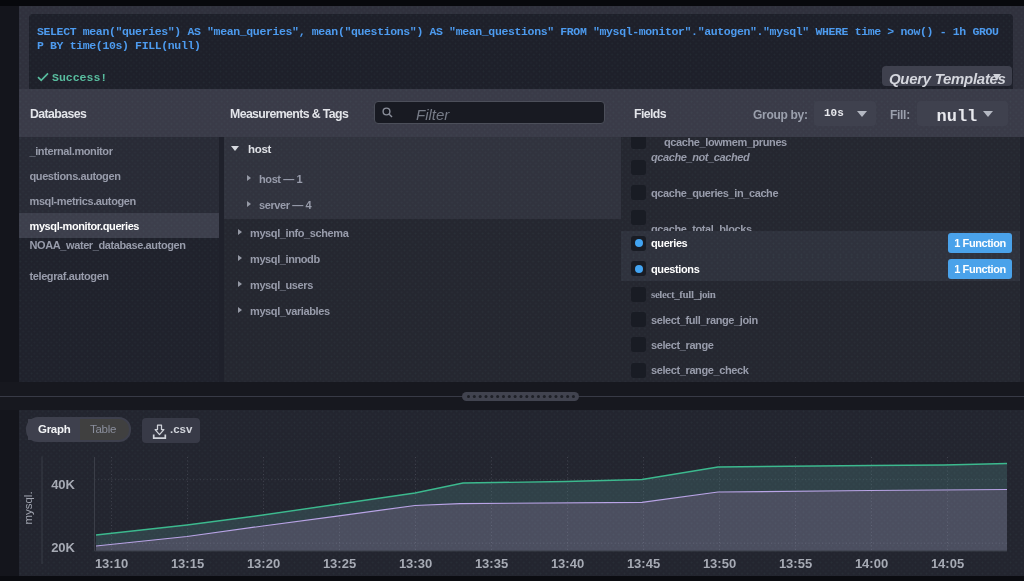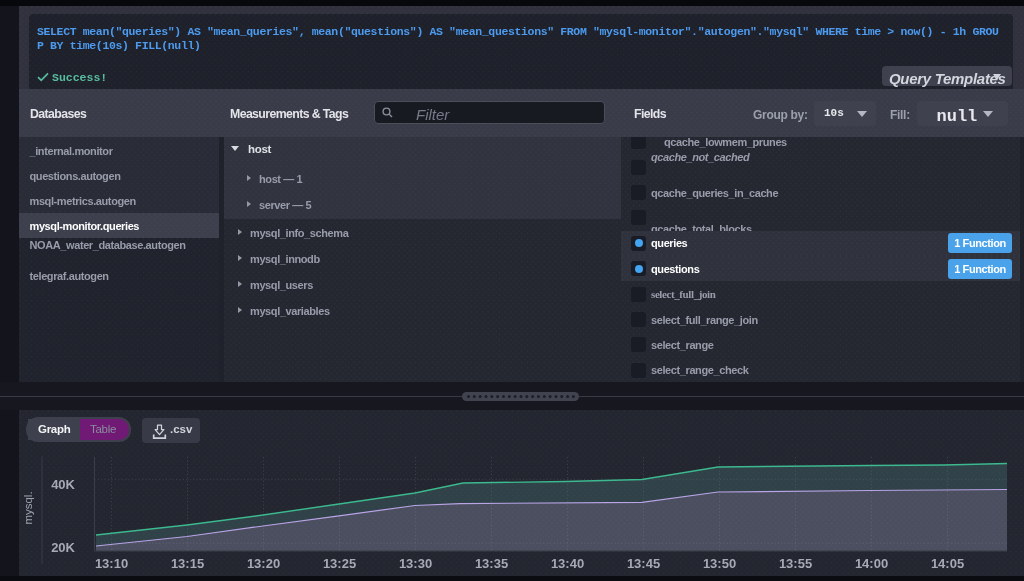--- a/index.html
+++ b/index.html
@@ -75,21 +75,21 @@
   <div class="abs row-label" style="left:10.5px;top:131.5px;">telegraf.autogen</div>
 
   <div class="abs dots" style="left:205px;top:0;width:796px;height:245px;background-color:#252730;"></div>
 
   <div class="abs dots" style="left:205px;top:0;width:397px;height:82px;background-color:#31333e;"></div>
   <div class="abs caret-d" style="left:212px;top:9px;"></div>
   <div class="abs" style="left:229px;top:5px;font-size:11.5px;line-height:14px;font-weight:bold;letter-spacing:-0.3px;color:#dfe1e6;">host</div>
   <div class="abs caret-r" style="left:227.5px;top:38.1px;"></div>
   <div class="abs row-label" style="left:240px;top:35px;">host — 1</div>
   <div class="abs caret-r" style="left:227.5px;top:64.2px;"></div>
-  <div class="abs row-label" style="left:240px;top:61px;">server — 5</div>
+  <div class="abs row-label" style="left:240px;top:61px;">server — 4</div>
   <div class="abs caret-r" style="left:218.5px;top:91.7px;"></div>
   <div class="abs row-label" style="left:231px;top:88.5px;">mysql_info_schema</div>
   <div class="abs caret-r" style="left:218.5px;top:117.7px;"></div>
   <div class="abs row-label" style="left:231px;top:114.5px;">mysql_innodb</div>
   <div class="abs caret-r" style="left:218.5px;top:143.7px;"></div>
   <div class="abs row-label" style="left:231px;top:140.5px;">mysql_users</div>
   <div class="abs caret-r" style="left:218.5px;top:169.7px;"></div>
   <div class="abs row-label" style="left:231px;top:166.5px;">mysql_variables</div>
 
   <div class="abs" style="left:612px;top:-2.8px;width:15px;height:15px;background:#191c24;border-radius:3px;"></div>
@@ -141,21 +141,21 @@
       <circle cx="88.12" cy="4.5" r="1.5" fill="#1d1f26"></circle>
       <circle cx="93.95" cy="4.5" r="1.5" fill="#1d1f26"></circle>
       <circle cx="99.78" cy="4.5" r="1.5" fill="#1d1f26"></circle>
       <circle cx="105.61" cy="4.5" r="1.5" fill="#1d1f26"></circle>
       <circle cx="111.44" cy="4.5" r="1.5" fill="#1d1f26"></circle>
     </svg>
 </div>
 
 <div class="abs dots" style="left:19px;top:410px;width:1005px;height:166px;background-color:#23252f;"></div>
 
-<div class="abs" style="left:26px;top:417px;width:105px;height:25px;border:2px solid #3e404d;border-radius:12px;background:#701a75;">
+<div class="abs" style="left:26px;top:417px;width:105px;height:25px;border:2px solid #3e404d;border-radius:12px;background:#404040;">
   <div class="abs" style="left:0;top:0;width:52px;height:21px;background:#3e404d;"></div>
   <span class="abs" style="left:10px;top:4px;font-size:11.5px;font-weight:bold;letter-spacing:-0.3px;color:#f2f3f5;">Graph</span>
   <span class="abs" style="left:62px;top:4px;font-size:11.5px;font-weight:normal;letter-spacing:-0.3px;color:#8a8e9c;">Table</span>
 </div>
 
 <div class="abs" style="left:142px;top:417.5px;width:58px;height:25.5px;background:#383a47;border-radius:4px;">
   <svg class="abs" style="left:10px;top:6px;" width="15" height="16" viewBox="0 0 15 16">
     <path d="M5.5 1.2 H9.5 V5.6 H11.9 L7.5 10.6 L3.1 5.6 H5.5 Z" fill="none" stroke="#d0d3da" stroke-width="1.25" stroke-linejoin="round"></path>
     <path d="M1.7 10.6 V14.2 H13.3 V10.6" fill="none" stroke="#d0d3da" stroke-width="1.7"></path>
   </svg>

